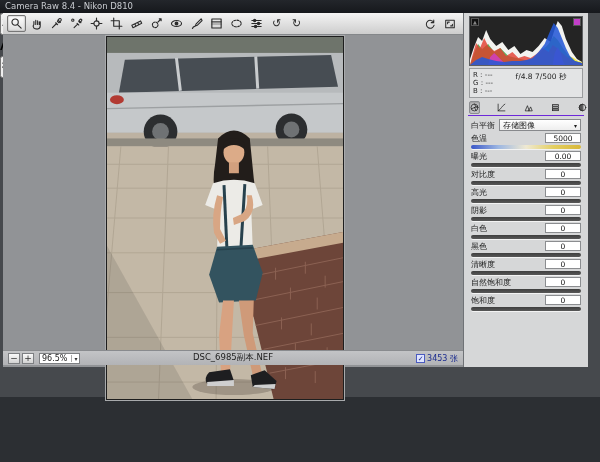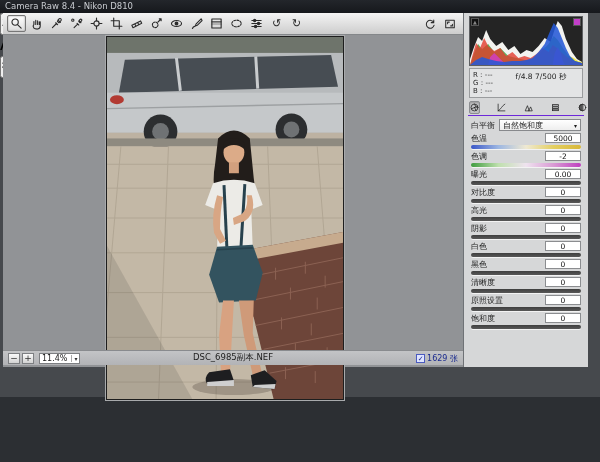--- a/index.html
+++ b/index.html
@@ -231,27 +231,27 @@
             <path d="M103 337 L124 334 L128 346 L124 351 L101 349 Q97 343 103 337 Z" fill="#1e1e20"></path>
             <path d="M101 347 L128 345 L128 351 L101 351 Z" fill="#cfcfcf"></path>
             <path d="M145 340 L159 335 L171 346 L169 354 L147 352 Z" fill="#1e1e20"></path>
             <path d="M149 350 L170 349 L169 354 L147 352 Z" fill="#cfcfcf"></path>
           </svg>
         </div>
         <div class="canvas-bar">
           <button class="zbtn">−</button>
           <button class="zbtn">+</button>
           <div class="zoomsel">
-            <span>11.4%</span>
+            <span>96.5%</span>
             <span class="arr">▾</span>
           </div>
           <span class="fname">DSC_6985副本.NEF</span>
           <span class="counter">
             <span class="chk">✓</span>
-            <span>1629 张</span>
+            <span>3453 张</span>
           </span>
         </div>
       </div>
     </div>
 
     <div class="panel">
       <div class="histo">
         <svg viewBox="0 0 111 48" preserveAspectRatio="none">
           <polygon fill="#f3f3f0" points="0,48 0,42 4,30 8,20 12,24 16,13 20,22 26,29 32,25 38,33 44,29 50,37 56,33 62,35 68,29 74,21 80,25 84,12 87,4 91,9 95,22 101,35 106,42 111,45 111,48"></polygon>
           <polygon fill="#f5e642" opacity=".95" points="2,48 4,38 8,30 12,34 16,28 20,34 26,40 32,44 38,48"></polygon>
@@ -336,36 +336,31 @@
               <path d="M2 7.6 h8"></path>
             </svg>
           </span>
       </div>
 
 
       <div class="sect">
         <div class="wbrow">
           <span>白平衡</span>
           <div class="wbdd">
-            <span>自然饱和度</span>
+            <span>存储图像</span>
             <span class="arr">▾</span>
           </div>
         </div>
 
         <div class="srow">
           <span class="lbl">色温</span>
           <input class="valbox" value="5000" style="">
           <div class="track temp"><span class="thumb" style="left:28%"></span></div>
         </div>
 
-        <div class="srow">
-          <span class="lbl">色调</span>
-          <input class="valbox" value="-2" style="">
-          <div class="track tint" style="background:linear-gradient(90deg,#3f9c3f,#bfe0ae,#efe3ef,#d99ad4,#bf3fbf)"><span class="thumb" style="left:46%"></span></div>
-        </div>
 
         <div class="divider"></div>
 
 
         <div class="srow">
           <span class="lbl">曝光</span>
           <input class="valbox" value="0.00" style="">
           <div class="track"><span class="thumb" style="left:50%"></span></div>
         </div>
         <div class="srow">
@@ -395,21 +390,21 @@
         </div>
 
         <div class="divider"></div>
 
         <div class="srow">
           <span class="lbl">清晰度</span>
           <input class="valbox" value="0" style="">
           <div class="track"><span class="thumb" style="left:50%"></span></div>
         </div>
         <div class="srow">
-          <span class="lbl">原照设置</span>
+          <span class="lbl">自然饱和度</span>
           <input class="valbox" value="0" style="">
           <div class="track"><span class="thumb" style="left:50%"></span></div>
         </div>
         <div class="srow">
           <span class="lbl">饱和度</span>
           <input class="valbox" value="0" style="">
           <div class="track"><span class="thumb" style="left:50%"></span></div>
         </div>
       </div>
     </div>

